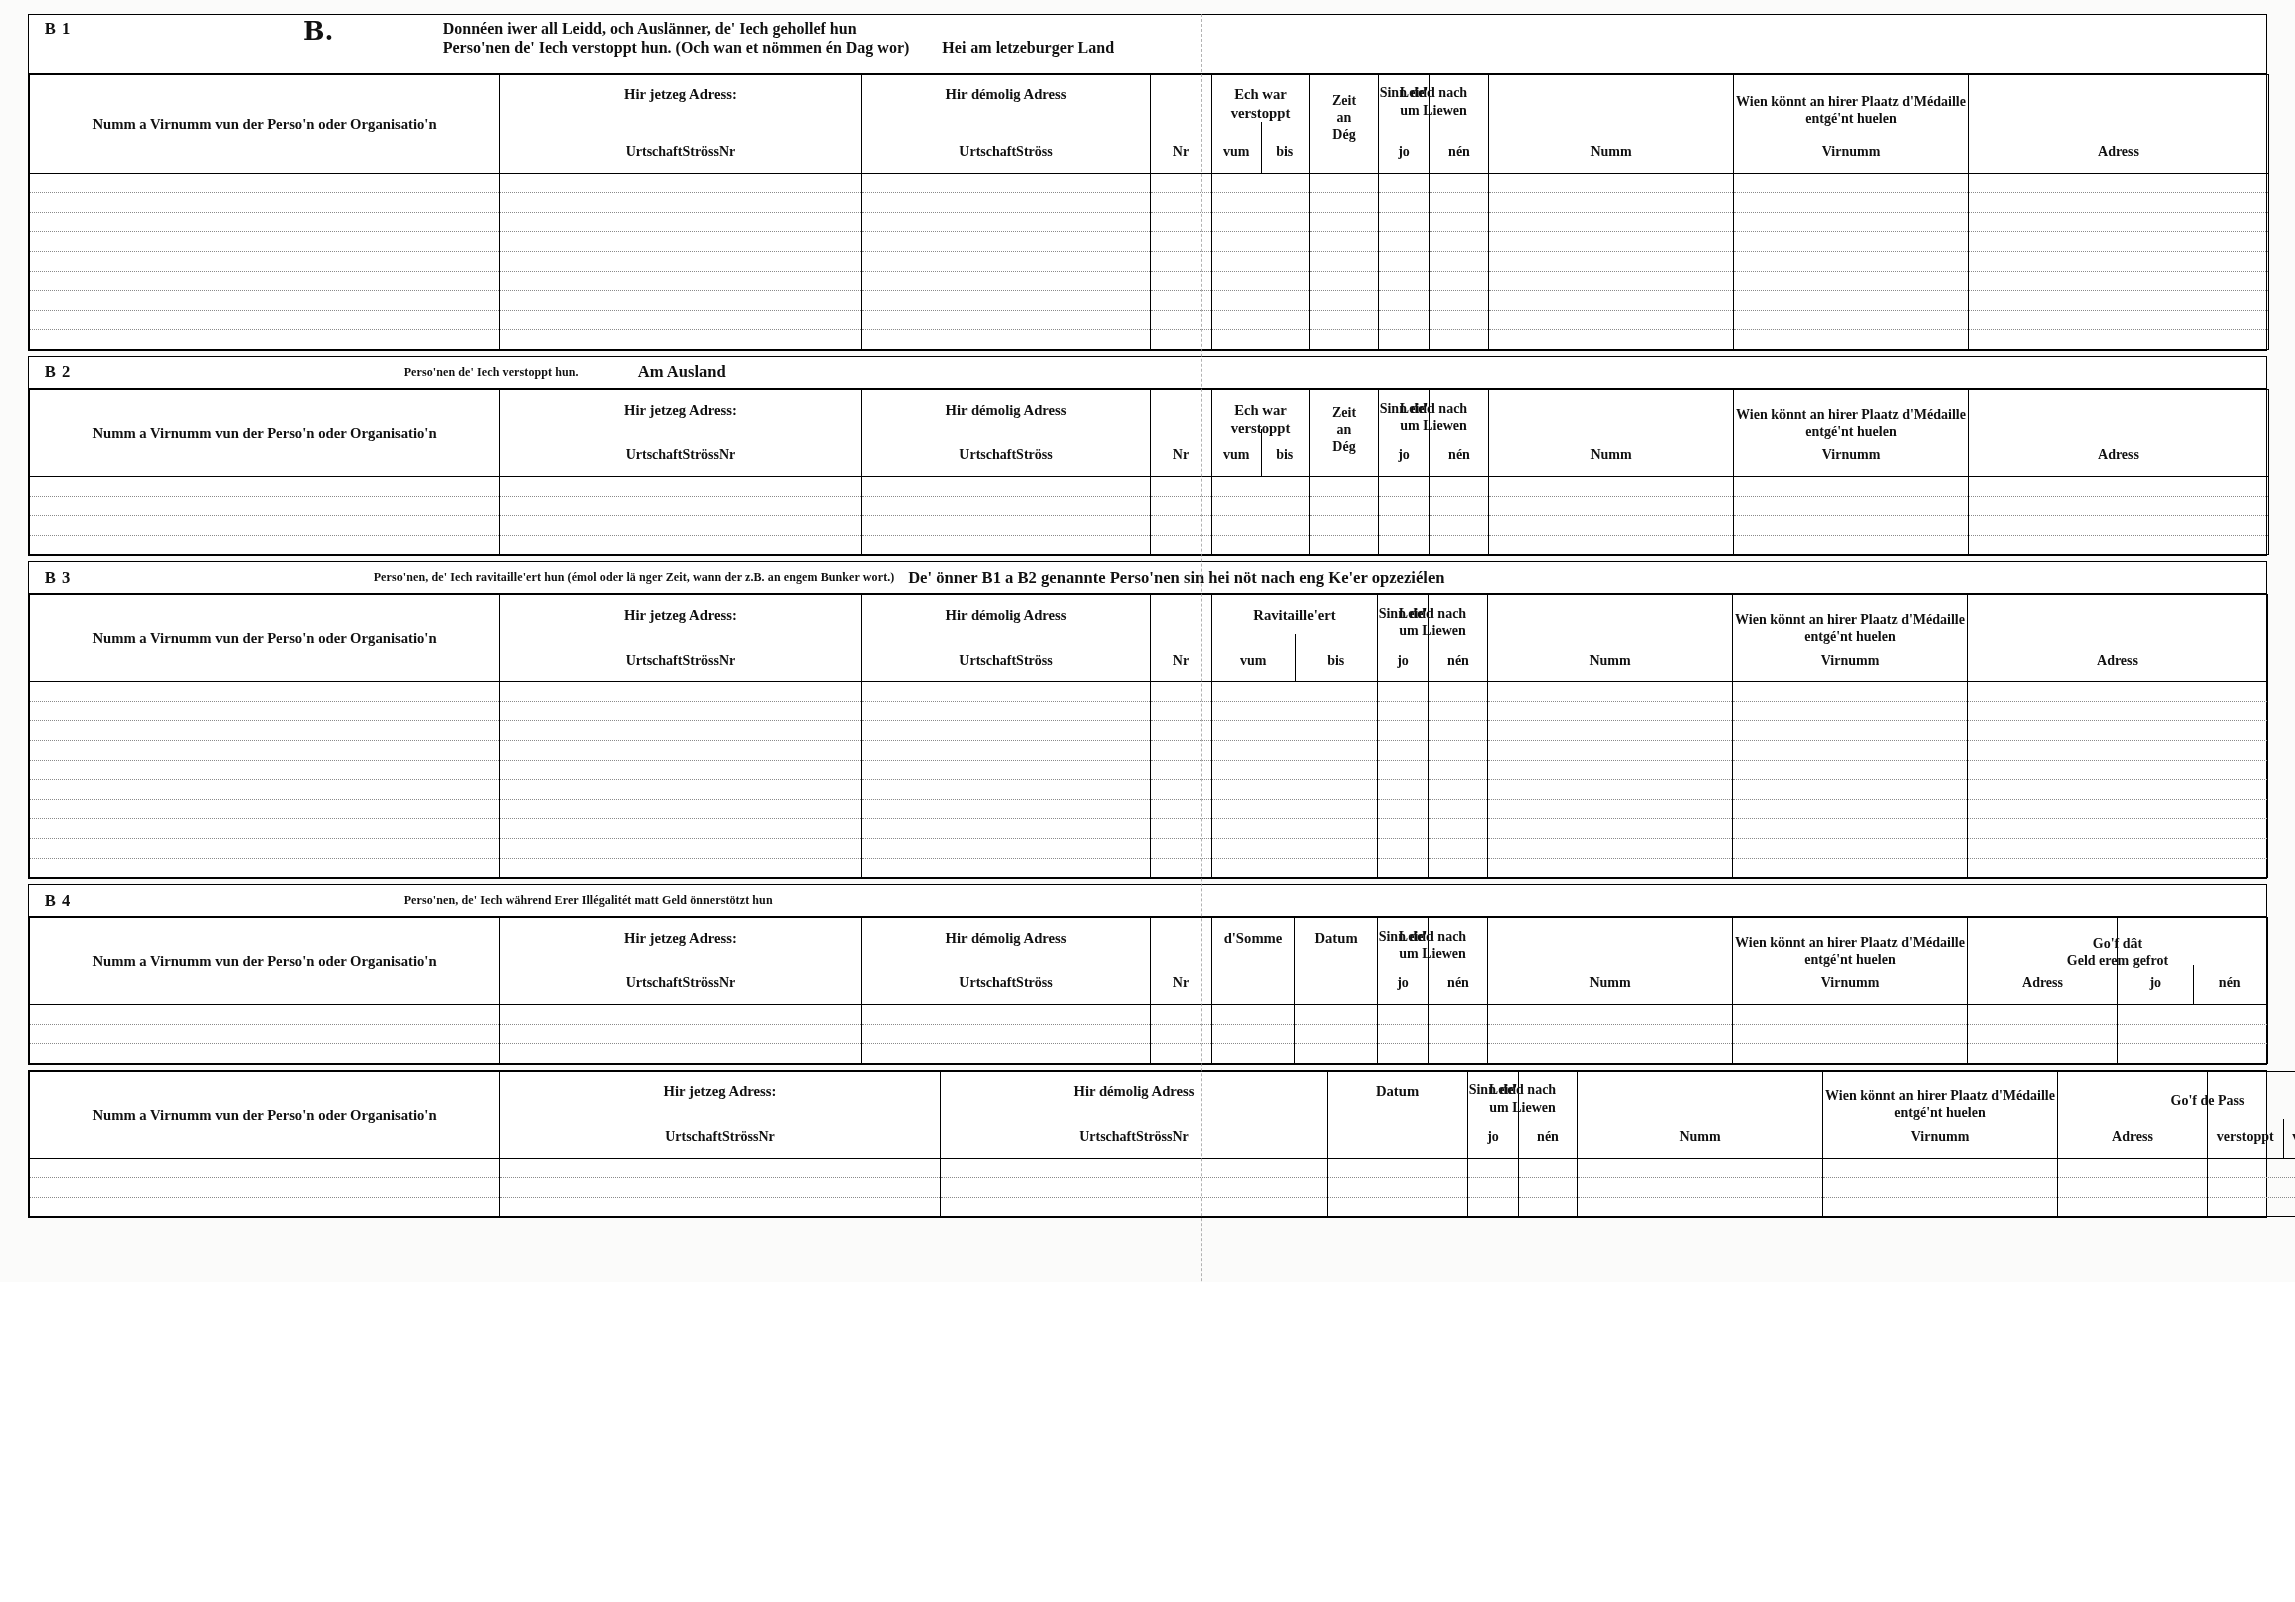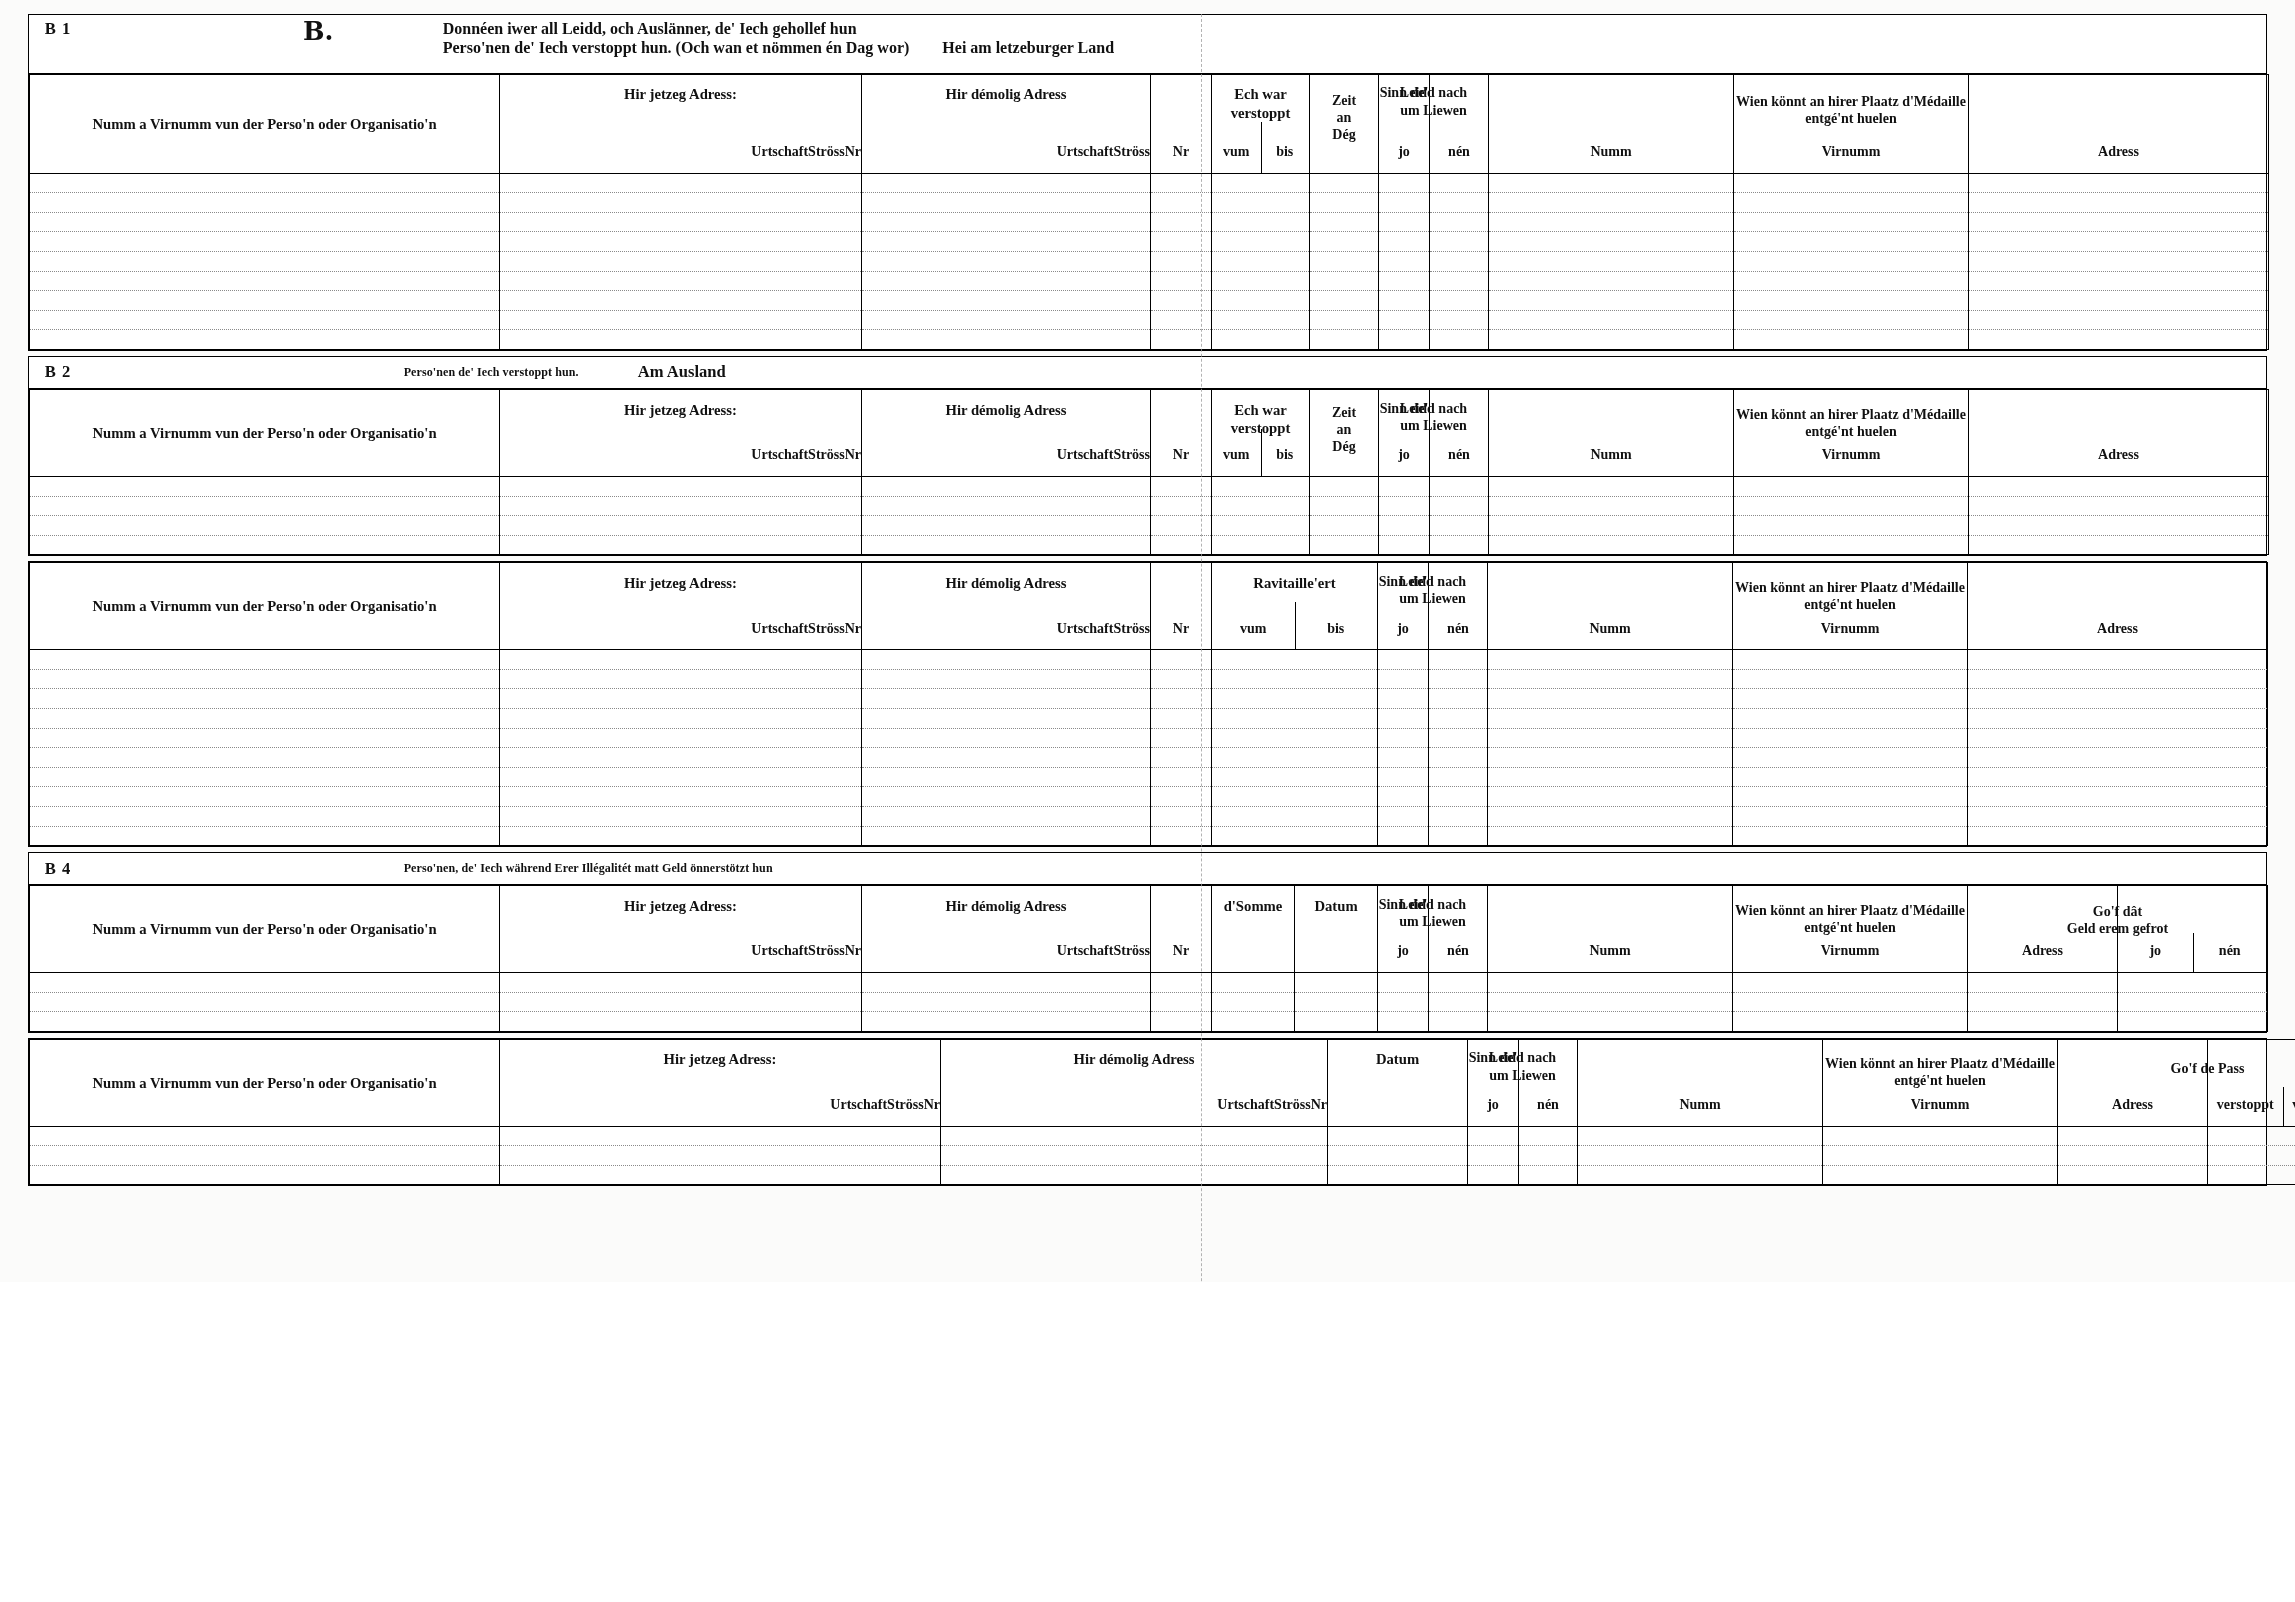--- a/index.html
+++ b/index.html
@@ -104,21 +104,21 @@
   }
   .hdr.short { height: 86px; }
   .hdr-top {
     text-align: center;
     font-size: 14.7px;
     padding-top: 10.8px;
     line-height: 1.25;
   }
   .hdr-sub {
     display: flex;
-    justify-content: flex-end;
+    justify-content: center;
     align-items: flex-end;
     position: absolute;
     bottom: 12.7px;
     left: 0;
     right: 0;
     font-size: 14px;
   }
   .hdr-sub span { white-space: nowrap; }
   .hdr-center-mid {
     position: absolute;
@@ -553,20 +553,25 @@
               <td></td>
               <td></td>
               <td></td>
               <td></td>
             </tr>
       </tbody>
         </table>
     </div>
 
     <div class="block">
+      <div class="block-title">
+        <div class="block-code">B 3</div>
+        <div class="block-heading" style="margin-left:274px">Perso'nen, de' Iech ravitaille'ert hun (émol oder lä nger Zeit, wann der z.B. an engem Bunker wort.)</div>
+        <div class="block-heading-2" style="margin-left:13.7px">De' önner B1 a B2 genannte Perso'nen sin hei nöt nach eng Ke'er opzeziélen</div>
+      </div>
 
       <table class="grid">
         <colgroup>
           <col style="width:470px">
           <col style="width:362px">
           <col style="width:289px">
           <col style="width:61px">
           <col style="width:166px">
           <col style="width:51px">
           <col style="width:59px">

